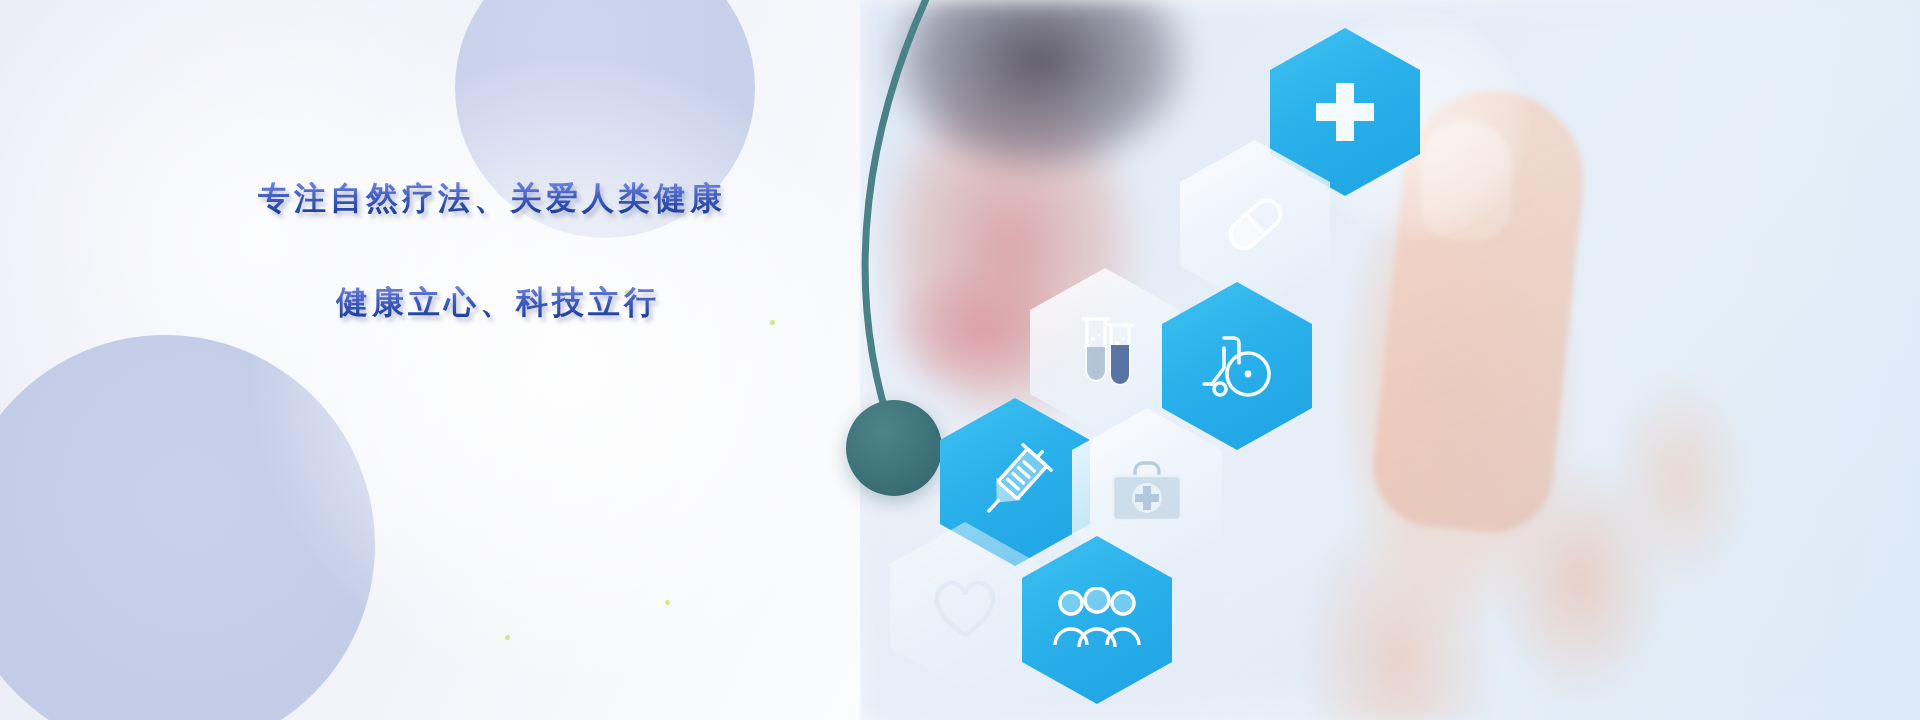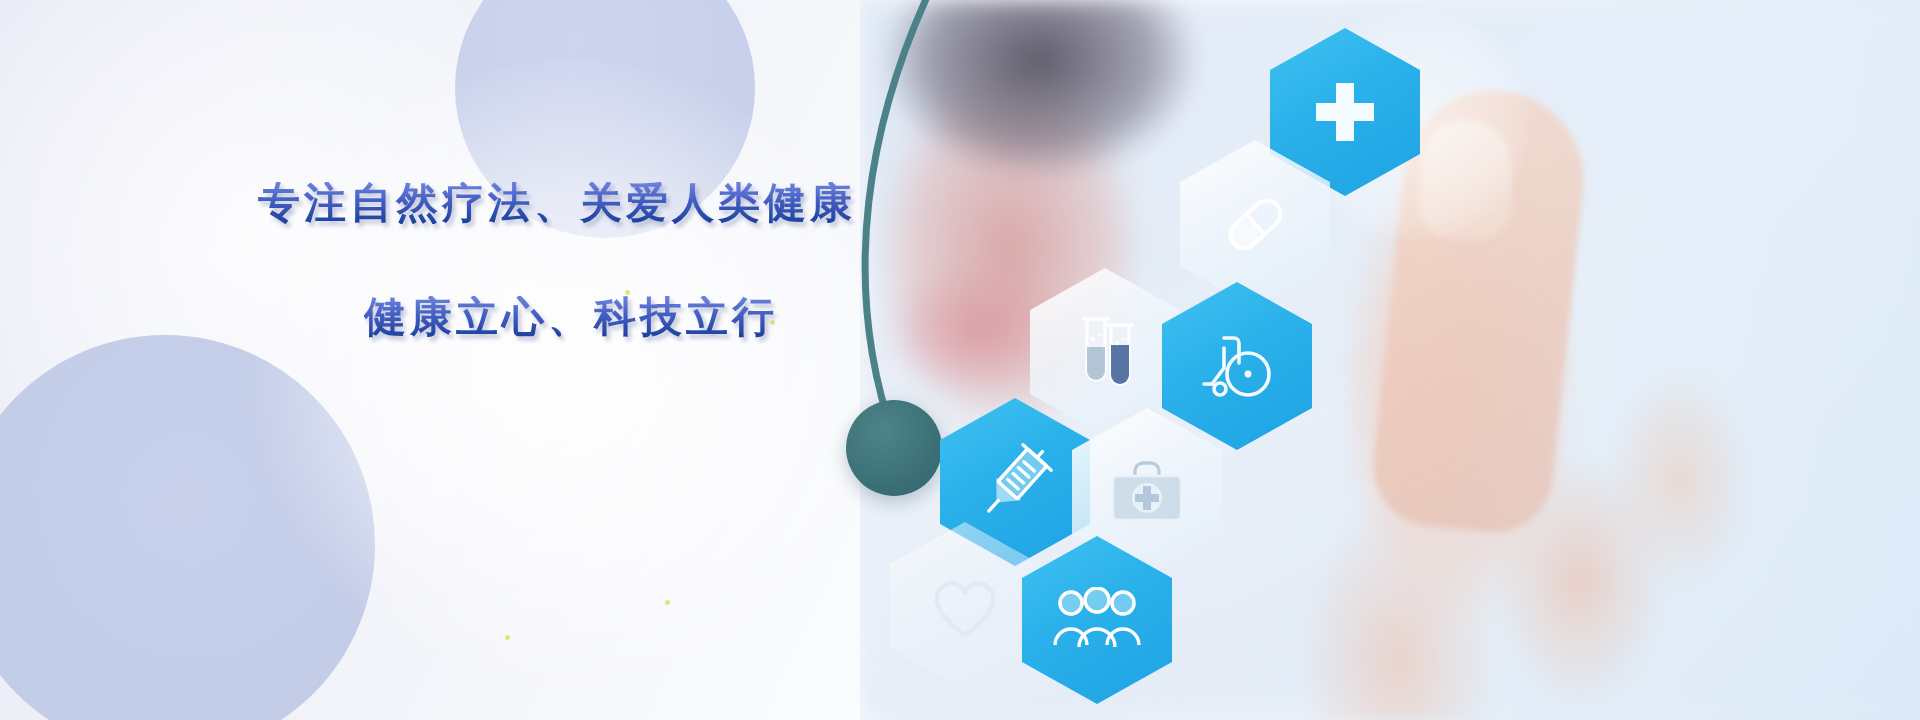--- a/index.html
+++ b/index.html
@@ -14,27 +14,27 @@
     background:radial-gradient(circle at 40% 35%,#ccd3ee 0%,#c6cfea 55%,#c3cce8 100%);opacity:.95;}
   #circle-bottom{width:420px;height:420px;left:-45px;top:335px;
     background:radial-gradient(circle at 55% 40%,#c6cfea 0%,#c1cbe7 60%,#bfc9e6 100%);opacity:.95;}
   #glow-left{position:absolute;left:-120px;top:-140px;width:760px;height:760px;border-radius:50%;
     background:radial-gradient(circle,rgba(255,255,255,.85) 0%,rgba(255,255,255,.35) 45%,rgba(255,255,255,0) 70%);}
   #glow-center{position:absolute;left:250px;top:60px;width:640px;height:620px;border-radius:50%;
     background:radial-gradient(circle,rgba(255,255,255,.92) 0%,rgba(255,255,255,.55) 40%,rgba(255,255,255,0) 72%);}
 
   
   #headline{position:absolute;left:258px;top:182px;width:600px;}
-  .hline{font-size:42px;font-weight:bold;letter-spacing:4px;line-height:1;
+  .hline{font-size:32px;font-weight:bold;letter-spacing:4px;line-height:1;
     background:linear-gradient(180deg,#6f84dd 0%,#4560c4 42%,#1b3f9c 100%);
     -webkit-background-clip:text;background-clip:text;color:transparent;
     -webkit-text-fill-color:transparent;
     filter:drop-shadow(3px 4px 2px rgba(120,130,170,.45));
     white-space:nowrap;}
-  #headline-line2{margin-top:72px;margin-left:106px;}
+  #headline-line2{margin-top:72px;margin-left:78px;}
 
   
   #photo-panel{position:absolute;left:860px;top:0;width:1060px;height:720px;overflow:hidden;}
   #photo-bg{position:absolute;inset:0;
     background:
       radial-gradient(ellipse 200px 150px at 180px 60px, rgba(64,58,74,.85) 0%, rgba(90,80,100,.5) 55%, rgba(120,115,135,0) 80%),
       radial-gradient(ellipse 160px 220px at 150px 250px, rgba(214,150,150,.85) 0%, rgba(220,170,165,.45) 60%, rgba(225,200,200,0) 85%),
       radial-gradient(ellipse 120px 90px at 120px 330px, rgba(214,110,130,.7) 0%, rgba(220,150,160,0) 78%),
       radial-gradient(ellipse 260px 400px at 120px 480px, rgba(232,236,244,.92) 0%, rgba(236,240,248,.5) 60%, rgba(240,244,250,0) 85%),
       linear-gradient(135deg,#dfe9f6 0%,#e3ecf7 30%,#e7eff8 60%,#dde9f5 100%);

